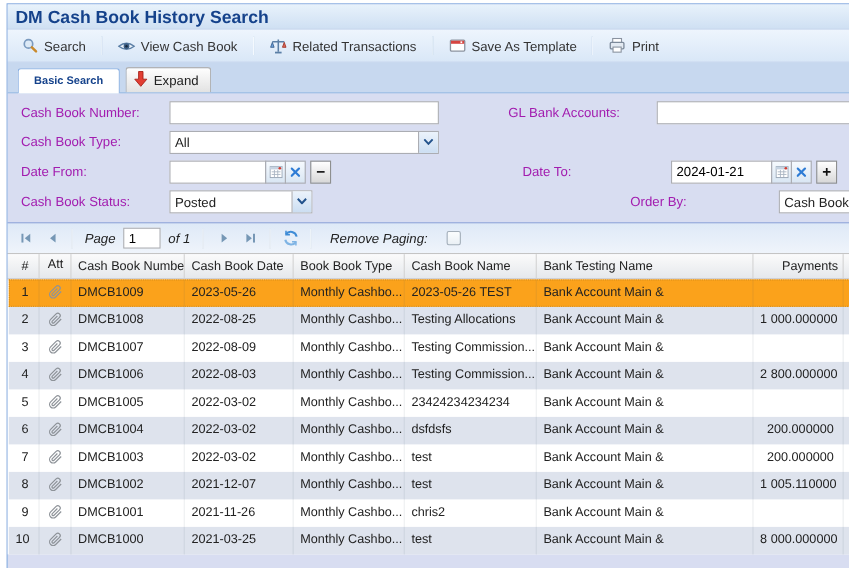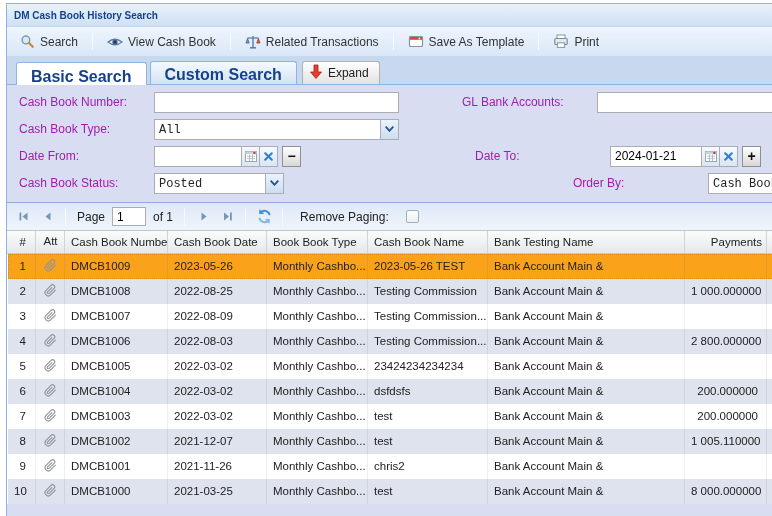--- a/index.html
+++ b/index.html
@@ -4,69 +4,69 @@
 <style>
   * { box-sizing: border-box; margin: 0; padding: 0; }
   html,body { width:772px; height:516px; overflow:hidden; background:#fff;
     font-family:"Liberation Sans", sans-serif; font-size:12px; color:#222; }
   .window { position:absolute; left:6px; top:3px; width:920px; height:560px;
     border:1px solid #8DB2E3; background:#D8DDF1; }
 
   
   .titlebar { height:23px; padding:4px 0 0 7px;
     background:linear-gradient(#E8F2FB,#CFE0F3); border-bottom:1px solid #C3D6EE; }
-  .titlebar .title { font-weight:bold; font-size:10px; color:var(--title-text,#15428B); }
+  .titlebar .title { font-weight:bold; font-size:16px; color:var(--title-text,#15428B); }
 
   
   .toolbar { height:30px; display:flex; align-items:center; gap:4px; padding-left:6px;
     background:linear-gradient(#EEF5FD,#D9E7F7); border-bottom:1px solid #C6D9F0; }
   .tbtn { display:flex; align-items:center; gap:5px; padding:3px 7px; border-radius:3px;
     color:#333; cursor:default; }
   .tsep { width:1px; height:17px; background:#9FBBD9; border-right:1px solid #F4F9FE; margin:0 3px; }
   .tbtn svg { display:block; }
 
   
   .tabstrip { height:28px; background:#C7D8EF; display:flex; align-items:flex-end; gap:3px;
     padding-left:9px; border-bottom:1px solid #8EB4E0; }
   .tab { height:23px; padding:4px 14px 0 14px; border:1px solid #8DB2E3; border-bottom:none;
-    border-radius:3px 3px 0 0; font-weight:bold; color:var(--tab-text,#15428B); font-size:16px; }
+    border-radius:3px 3px 0 0; font-weight:bold; color:var(--tab-text,#15428B); font-size:10px; }
   .tab.active { background:#FFFFFF; position:relative; top:1px; padding-top:5px; }
   .tab.inactive { background:linear-gradient(#F4F9FE,#D4E3F3); }
   .expand-btn { height:23px; margin-left:2px; display:flex; align-items:center; gap:5px;
     padding:0 10px 0 6px; border:1px solid #B0B0B0; border-bottom:none; border-radius:3px 3px 0 0;
     background:linear-gradient(#FEFEFE,#E2E2E2); color:#222; font-size:12px; }
 
   
   .formpanel { height:117px; background:#D8DDF1; padding:6px 0 0 5px; }
   .form-row { display:flex; align-items:center; height:22px; margin-bottom:5px; }
   .flabel { width:142px; padding-left:7px; color:#a21caf; }
   .flabel.right { width:142px; }
   .spacer-to-right { width:56px; }
   .txt { height:21px; border:1px solid #ABADB3; background:#fff; padding:0 4px; font-size:12px;
     font-family:"Liberation Sans",sans-serif; }
   .w245 { width:245px; } .w320 { width:320px; } .w88 { width:88px; } .w92 { width:92px; }
   .combo { display:flex; height:21px; border:1px solid #ABADB3; background:#fff; }
-  .combo .cval { flex:1; padding:3px 4px 16px 4px; white-space:nowrap; overflow:hidden;font-family:Liberation Mono, monospace; }
+  .combo .cval { flex:1; padding:3px 4px 16px 4px; white-space:nowrap; overflow:hidden; }
   .combo .ctrig { width:18px; background:linear-gradient(#EBF3FC,#CCDEF2);
     border-left:1px solid #ABADB3; display:flex; align-items:center; justify-content:center; }
   .c245 { width:245px; } .c130 { width:130px; } .c123 { width:123px; }
   .sqbtn { width:19px; height:21px; margin-left:-1px; border:1px solid #ABADB3;
     background:linear-gradient(#F6FAFE,#D9E6F3); display:flex; align-items:center; justify-content:center; }
   .mathbtn { width:19px; height:21px; margin-left:4px; border:1px solid #8E8F8F;
     background:linear-gradient(#FFFFFF,#D8D8D8); display:flex; align-items:center; justify-content:center;
     font-weight:bold; font-size:14px; color:#111; }
 
   
   .pagingbar { height:29px; border-top:1px solid #93A9DB; border-bottom:1px solid #C4C4C4;
     background:linear-gradient(#DEE9F7,#EFF4FB); display:flex; align-items:center; padding-left:6px; gap:4px; }
   .navbtn { width:20px; height:20px; display:flex; align-items:center; justify-content:center; }
   .psep { width:1px; height:18px; background:#C3CEDC; border-right:1px solid #F6FAFD; margin:0 4px; }
   .page-input { width:34px; height:19px; border:1px solid #ABADB3; text-align:left; padding:0 4px;
     font-size:12px; font-family:"Liberation Sans",sans-serif; }
-  .ptext { color:#222; padding:0 3px; }
+  .ptext { color:#222; padding:0 3px;font-style:italic; }
   .remove-label { margin-left:6px; color:#222; }
   .chk { width:13px; height:13px; margin-left:10px; border:1px solid #A3AEB9; border-radius:2px;
     background:linear-gradient(#FBFDFE,#EAF0F5); }
 
   
   .grid-header { height:23px; display:flex; padding-left:1px;
     background:linear-gradient(#FBFBFB,#E5E8EC); border-bottom:1px solid #C9C9C9; }
   .hcell { font-size:11.5px; color:#222; padding:5px 5px 0 6px; border-right:1px solid #D3D3D3;
     white-space:nowrap; overflow:hidden; }
   .grid-body { background:#fff; padding-left:1px; }
@@ -146,21 +146,20 @@
             <rect x="1.8" y="4.5" width="12.4" height="6" rx="1" fill="#E3EAF2" stroke="#7C8A9A" stroke-width="1.2"></rect>
             <rect x="4.3" y="8.8" width="7.4" height="4.6" fill="#FFF" stroke="#8A93A0"></rect>
           </svg>
         </span>
       <span>Print</span>
     </div>
   </div>
 
   <div class="tabstrip">
     <div class="tab active">Basic Search</div>
-    <div class="tab inactive">Custom Search</div>
     <div class="expand-btn">
       <span><svg width="14" height="16" viewBox="0 0 14 16">
             <path d="M5 1 h4 v7 h3.5 L7 14.5 L1.5 8 H5 Z" fill="#E23E33" stroke="#A61F16" stroke-width="0.8"></path>
           </svg></span>
       <span>Expand</span>
     </div>
   </div>
 
   <div class="formpanel">
     <div class="form-row">
@@ -319,21 +318,21 @@
         <div class="cell col-fill"></div>
       </div>
       <div class="grid-row even">
         <div class="cell col-num">2</div>
         <div class="cell col-att"><svg width="13" height="15" viewBox="0 0 24 24">
             <path d="M21.44 11.05l-9.19 9.19a6 6 0 0 1-8.49-8.49l9.19-9.19a4 4 0 0 1 5.66 5.66l-9.2 9.19a2 2 0 0 1-2.83-2.83l8.49-8.48" fill="none" stroke="#8E9399" stroke-width="2"></path>
           </svg></div>
         <div class="cell col-number">DMCB1008</div>
         <div class="cell col-date">2022-08-25</div>
         <div class="cell col-type">Monthly Cashbo...</div>
-        <div class="cell col-name">Testing Commission</div>
+        <div class="cell col-name">Testing Allocations</div>
         <div class="cell col-bank">Bank Account Main &amp;</div>
         <div class="cell col-pay">1 000.000000</div>
         <div class="cell col-fill"></div>
       </div>
       <div class="grid-row">
         <div class="cell col-num">3</div>
         <div class="cell col-att"><svg width="13" height="15" viewBox="0 0 24 24">
             <path d="M21.44 11.05l-9.19 9.19a6 6 0 0 1-8.49-8.49l9.19-9.19a4 4 0 0 1 5.66 5.66l-9.2 9.19a2 2 0 0 1-2.83-2.83l8.49-8.48" fill="none" stroke="#8E9399" stroke-width="2"></path>
           </svg></div>
         <div class="cell col-number">DMCB1007</div>

